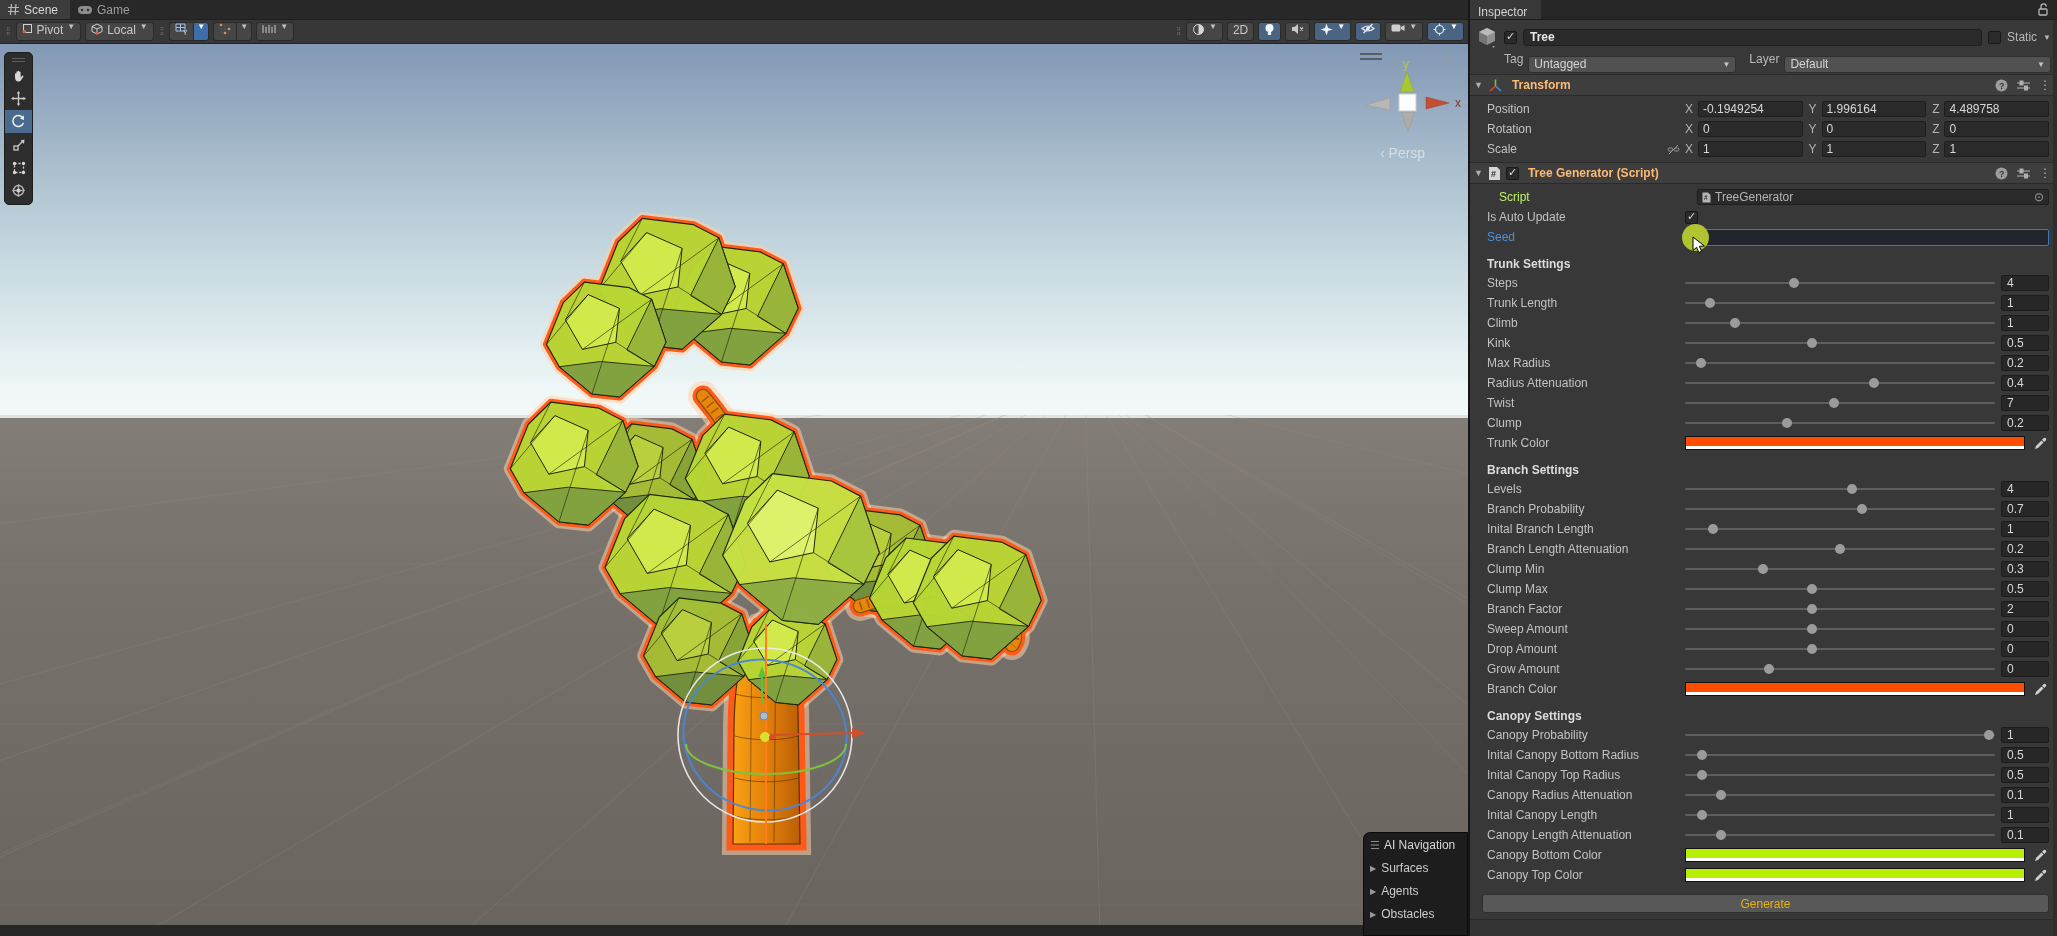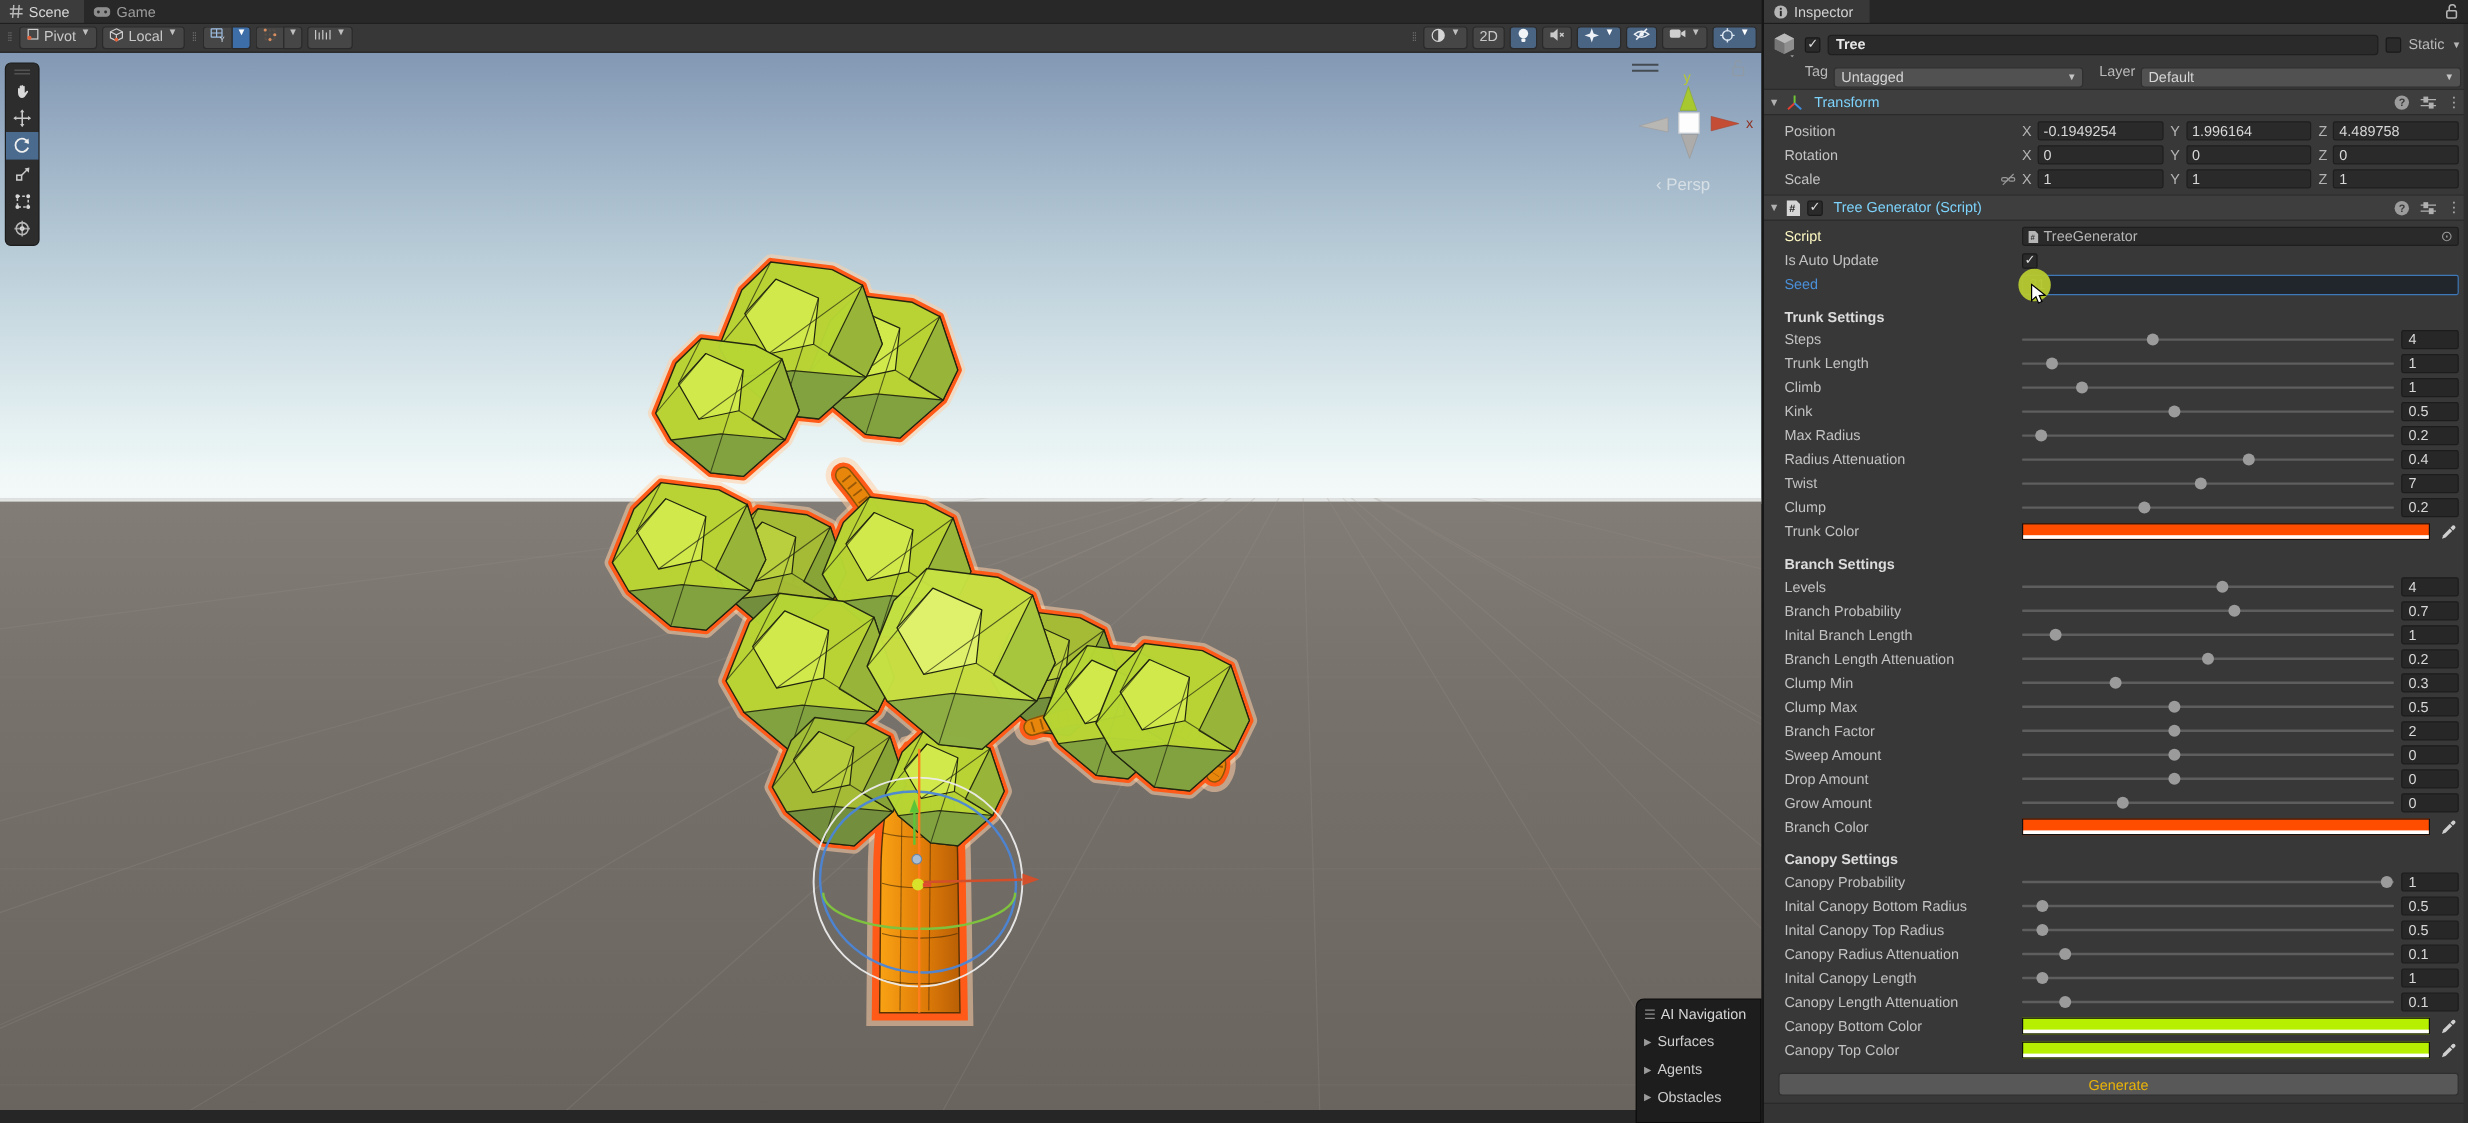--- a/index.html
+++ b/index.html
@@ -43,42 +43,42 @@
   #ai-nav{position:absolute;left:1363px;top:832px;width:105px;height:104px;background:#1d1d1d;border:1px solid #0b0b0b;border-radius:7px 0 0 0;padding:5px 0 0 6px;color:#cfcfcf;}
   #ai-nav .ttl{display:flex;align-items:center;gap:4px;font-size:12px;color:#d6d6d6;white-space:nowrap;}
   #ai-nav .grip2{color:#8c8c8c;font-size:11px;}
   #ai-nav .item{display:flex;align-items:center;gap:5px;margin-top:9px;color:#cdcdcd;}
   #ai-nav .tri{color:#9a9a9a;font-size:8px;}
 
   
   #splitter{position:absolute;left:1468px;top:0;width:2px;height:936px;background:#161616;}
   #inspector{position:absolute;left:1470px;top:0;width:587px;height:936px;background:#383838;display:flex;flex-direction:column;}
   #insp-tabstrip{height:20px;background:#262626;display:flex;align-items:stretch;border-bottom:1px solid #1c1c1c;flex:none;}
-  #insp-tab{display:flex;align-items:center;gap:5px;background:#383838;padding:0 14px 0 8px;color:#d2d2d2;}
+  #insp-tab{display:flex;align-items:center;gap:5px;background:#383838;padding:0 14px 0 8px;color:#d2d2d2;flex-direction:column;}
   #insp-lock{margin-left:auto;display:flex;align-items:center;padding-right:8px;}
 
   #go-header{padding:7px 6px 6px 6px;flex:none;}
   .go-row{display:flex;align-items:center;gap:6px;height:20px;}
   .go-row2{display:flex;align-items:center;gap:5px;height:18px;margin-top:3px;padding-left:28px;}
   .name-field{flex:1;height:17px;background:#2a2a2a;border:1px solid #1f1f1f;border-radius:3px;color:#e6e6e6;font-weight:bold;display:flex;align-items:center;padding:0 6px;}
   .chk{width:13px;height:13px;background:#2a2a2a;border:1px solid #191919;border-radius:2px;position:relative;flex:none;}
   .chk.checked:after{content:"✓";position:absolute;left:1px;top:-2px;color:#dcdcdc;font-size:11px;}
   .ddown{height:17px;background:#515151;border:1px solid #303030;border-radius:3px;display:flex;align-items:center;padding:0 5px;color:#d5d5d5;margin-top:10px;}
   .ddown .caret{margin-left:auto;font-size:8px;color:#c5c5c5;padding-left:8px;}
   .mini-label{color:#b9b9b9;}
 
   .comp-header{height:22px;background:#3e3e3e;border-top:1px solid #2c2c2c;border-bottom:1px solid #2a2a2a;display:flex;align-items:center;gap:5px;padding:0 6px 0 4px;flex:none;}
-  .comp-title{font-weight:normal;color:#7dd3fc;padding-left:4px;}
+  .comp-title{font-weight:bold;color:#fdba74;padding-left:4px;}
   .hdr-right{margin-left:auto;display:flex;align-items:center;gap:9px;color:#b0b0b0;}
   .fold{font-size:9px;color:#b0b0b0;}
   .kebab{font-size:12px;color:#b5b5b5;letter-spacing:0;}
 
   .irow{display:flex;align-items:center;height:20px;padding:0 8px 0 17px;flex:none;}
   .ilabel{width:198px;flex:none;color:#c2c2c2;overflow:hidden;white-space:nowrap;}
-  .ilabel.dis{color:#fef9c3;}
+  .ilabel.dis{color:#bef264;margin-left:12px;}
   .ilabel.sel{color:#4a90d9;}
   .ctrl{flex:1;display:flex;align-items:center;gap:6px;min-width:0;}
   .nfield{flex:1;height:16px;background:#2a2a2a;border:1px solid #1e1e1e;border-radius:2px;color:#d8d8d8;display:flex;align-items:center;padding:0 4px;min-width:0;}
   .axis{color:#b3b3b3;margin-right:-1px;flex:none;}
   .objfield{flex:1;height:16px;background:#2a2a2a;border:1px solid #1e1e1e;border-radius:2px;color:#b5b5b5;display:flex;align-items:center;gap:4px;padding:0 4px;}
   .objfield .picker{margin-left:auto;color:#9a9a9a;}
   .seedfield{flex:1;height:17px;background:#20262c;border:1px solid #3e78b8;border-radius:2px;color:#e8e8e8;display:flex;align-items:center;padding:0 5px;position:relative;}
   .section-title{font-weight:bold;color:#dcdcdc;height:18px;display:flex;align-items:center;padding-left:17px;margin-top:8px;flex:none;}
   .strack{flex:1;height:2px;background:#5e5e5e;position:relative;border-radius:1px;}
   .shandle{position:absolute;top:-4px;width:10px;height:10px;border-radius:50%;background:#9b9b9b;}

